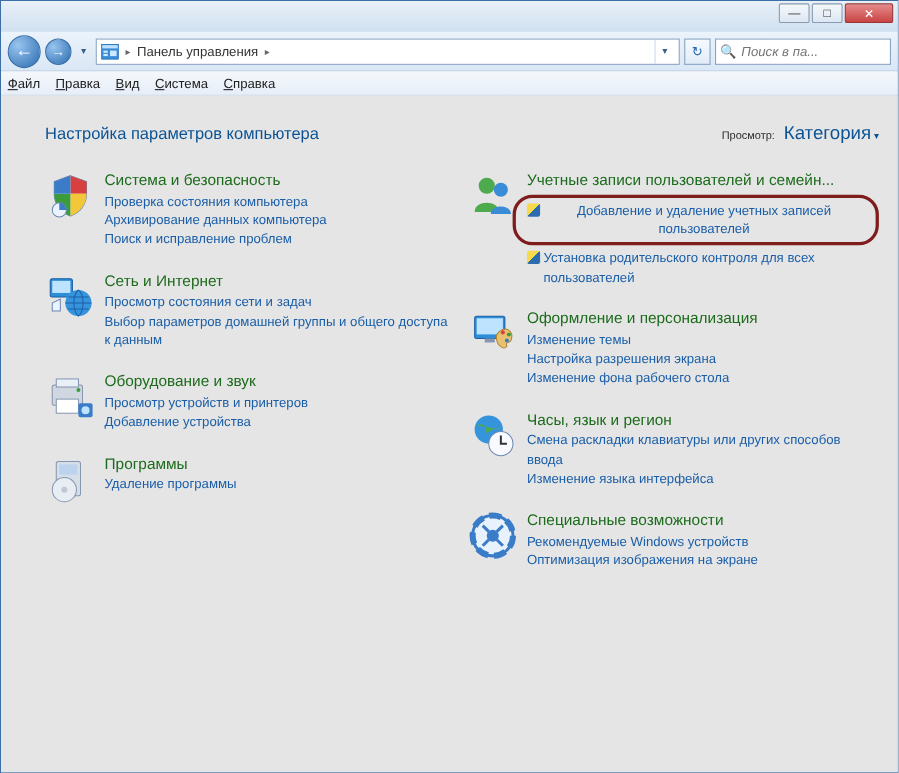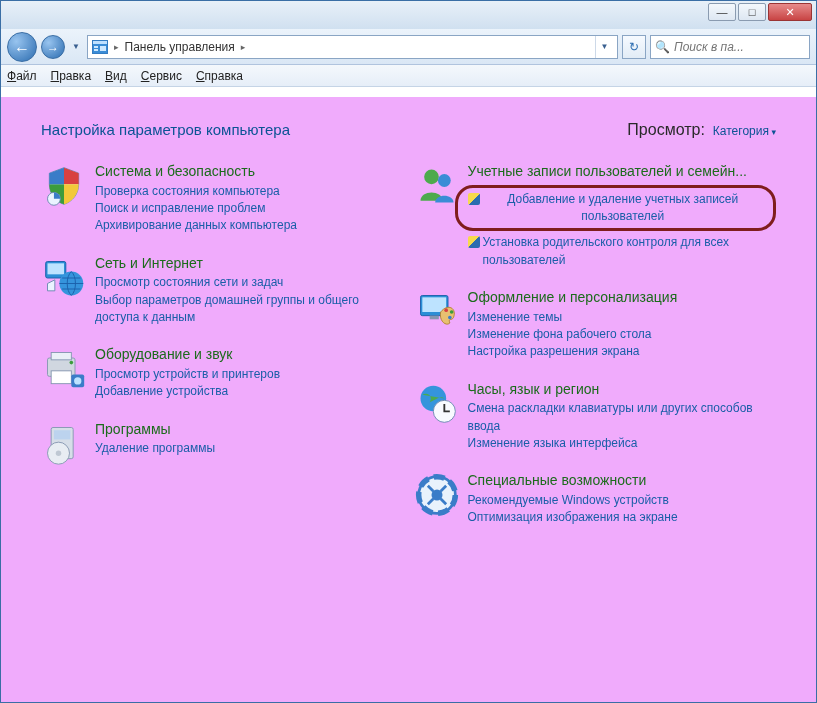--- a/index.html
+++ b/index.html
@@ -152,38 +152,37 @@
   gap: 14px;
   font-size: 12px;
   color: #222;
   border-bottom: 1px solid #c5d4e6;
 }
 .menubar span { cursor: pointer; }
 .menubar span::first-letter { text-decoration: underline; }
 
 .content {
   flex: 1;
-  background: #f0abfc;
-  padding: 24px 40px 20px 40px;
+  background: #e5e5e5;
+  padding: 24px 17px 20px 40px;
   overflow: auto;
-  margin-top: 10px;
 }
 .content-head {
   display: flex;
   align-items: baseline;
   margin-bottom: 24px;
 }
 .content-head h1 {
   font-size: 15px;
   font-weight: normal;
   color: #0b5394;
   flex: 1;
 }
-.view-label { font-size: 16px; color: #2a2a2a; margin-right: 8px; }
-.view-value { font-size: 12px; color: #0b5394; cursor: pointer; }
+.view-label { font-size: 10px; color: #2a2a2a; margin-right: 8px; }
+.view-value { font-size: 17px; color: #0b5394; cursor: pointer; }
 .view-value::after { content: " ▾"; font-size: 9px; }
 .categories {
   display: flex;
   gap: 10px;
 }
 .col { flex: 1; display: flex; flex-direction: column; gap: 20px; }
 .cat { display: flex; gap: 8px; align-items: flex-start; }
 .cat-icon {
   width: 46px;
   height: 46px;
@@ -263,21 +262,21 @@
     <div class="search">
       <span class="sicon">🔍</span>
       <input type="text" placeholder="Поиск в па..." style="">
     </div>
   </div>
 
   <div class="menubar">
     <span>Файл</span>
     <span>Правка</span>
     <span>Вид</span>
-    <span>Сервис</span>
+    <span>Система</span>
     <span>Справка</span>
   </div>
 
   <div class="content">
     <div class="content-head">
       <h1>Настройка параметров компьютера</h1>
       <span class="view-label">Просмотр:</span>
       <span class="view-value">Категория</span>
     </div>
     <div class="categories">
@@ -292,22 +291,22 @@
                 <path d="M24 22 L40 22 C40 33 33 41 24 44 Z" fill="#f2c83a"></path>
                 <path d="M8 22 L24 22 V44 C15 41 8 33 8 22 Z" fill="#3c9c3c"></path>
                 <path d="M24 4 L8 10 V22 H24 Z" fill="#3a7cc8"></path>
                 <circle cx="13" cy="38" r="7" fill="#eaf3ff" stroke="#6a88b0"></circle>
                 <path d="M13 31 A7 7 0 0 1 20 38 L13 38 Z" fill="#3a7cc8"></path>
               </svg>
           </div>
           <div class="cat-text">
             <div class="cat-title">Система и безопасность</div>
             <div class="cat-link">Проверка состояния компьютера</div>
+            <div class="cat-link">Архивирование данных компьютера</div>
             <div class="cat-link">Поиск и исправление проблем</div>
-            <div class="cat-link">Архивирование данных компьютера</div>
           </div>
         </div>
 
         <div class="cat">
           <div class="cat-icon">
             <svg viewBox="0 0 48 48">
                 <rect x="4" y="6" width="22" height="18" rx="2" fill="#2b8ed6" stroke="#1a5ea8"></rect>
                 <rect x="6" y="8" width="18" height="12" fill="#bde3ff"></rect>
                 <circle cx="32" cy="30" r="13" fill="#3594dc"></circle>
                 <path d="M32 17 C26 22 26 38 32 43 C38 38 38 22 32 17" fill="none" stroke="#1a5ea8"></path>
@@ -388,22 +387,22 @@
                 <rect x="16" y="28" width="10" height="4" fill="#8496b0"></rect>
                 <path d="M28 24 C36 14 46 20 42 30 C40 34 36 30 38 36 C34 40 26 34 28 24" fill="#e8c070" stroke="#b08030"></path>
                 <circle cx="34" cy="22" r="2" fill="#d84040"></circle>
                 <circle cx="40" cy="24" r="2" fill="#3c9c3c"></circle>
                 <circle cx="38" cy="30" r="2" fill="#3a7cc8"></circle>
               </svg>
           </div>
           <div class="cat-text">
             <div class="cat-title">Оформление и персонализация</div>
             <div class="cat-link">Изменение темы</div>
+            <div class="cat-link">Настройка разрешения экрана</div>
             <div class="cat-link">Изменение фона рабочего стола</div>
-            <div class="cat-link">Настройка разрешения экрана</div>
           </div>
         </div>
 
         <div class="cat">
           <div class="cat-icon">
             <svg viewBox="0 0 48 48">
                 <circle cx="20" cy="18" r="14" fill="#3594dc"></circle>
                 <path d="M8 14 C14 10 20 16 16 22 C22 20 28 14 32 18" fill="#4daa4d"></path>
                 <circle cx="32" cy="32" r="12" fill="#f8faff" stroke="#6a88b0"></circle>
                 <path d="M32 24 V32 H38" stroke="#333" stroke-width="2" fill="none"></path>

